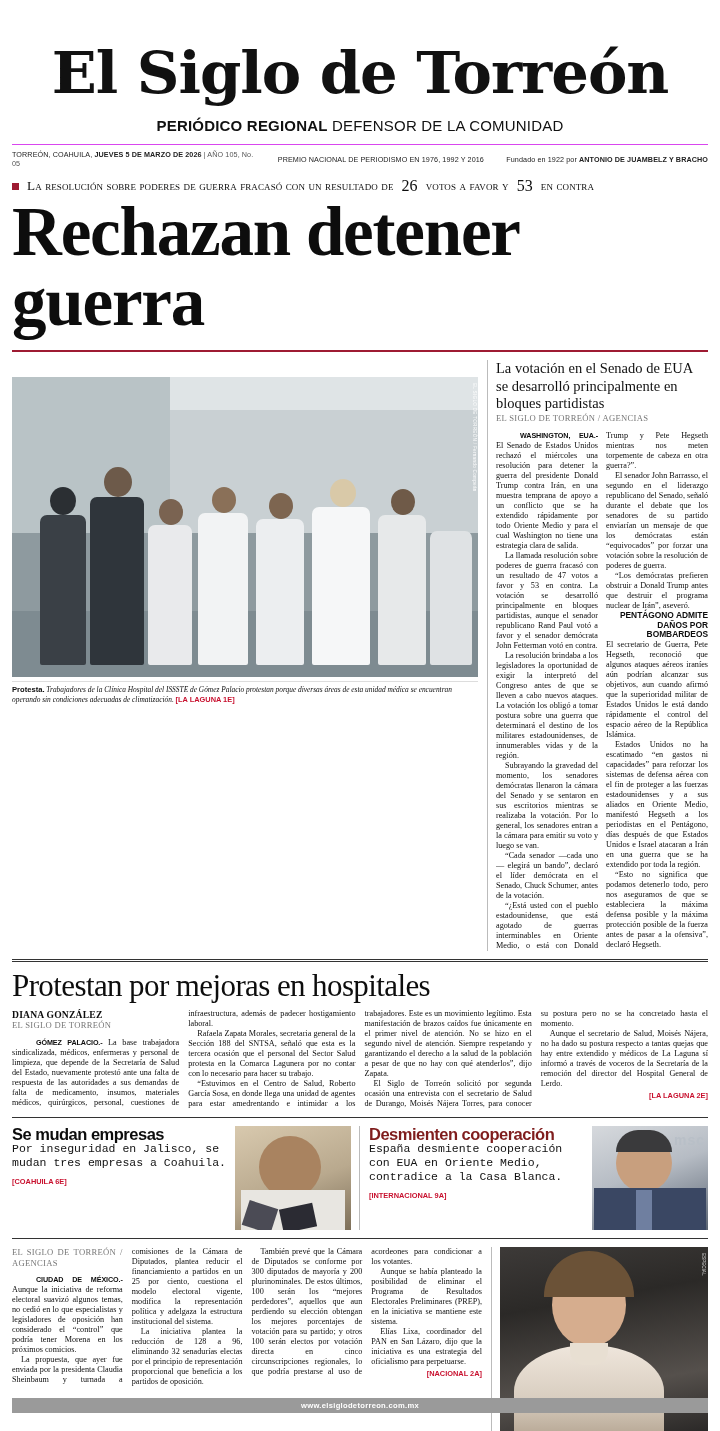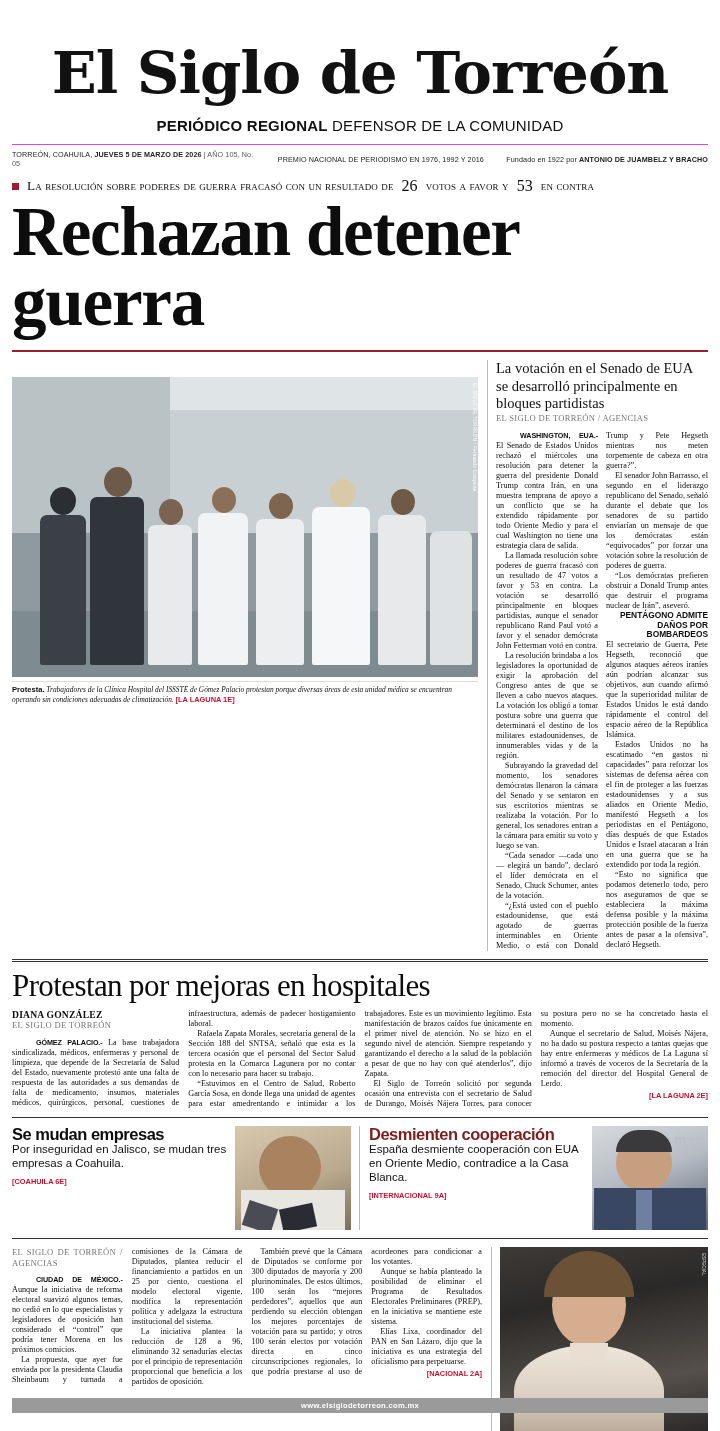--- a/index.html
+++ b/index.html
@@ -142,21 +142,21 @@
   .teasers { display:flex; gap:0; align-items:stretch; }
   .teaser { flex:1 1 0; display:flex; gap:7px; padding-right:8px; }
   .teaser + .teaser { border-left:1px solid #bbb; padding-left:9px; padding-right:0; }
   .teaser-txt { flex:1 1 auto; min-width:0; }
   .teaser-kick {
     font-family:"Liberation Sans", sans-serif; font-weight:bold;
     font-size:16.5px; line-height:1.0; letter-spacing:-0.5px; 
   }
   .teaser-kick.red { color:#7f1d1d; }
   .teaser-sum {
-    font-family:Liberation Sans, sans-serif; font-size:11.5px; line-height:1.22; color:#111;
+    font-family:Liberation Mono, monospace; font-size:11.5px; line-height:1.22; color:#111;
   }
   .teaser-ref { text-align:left; margin-top:0; }
   .teaser-img { flex:0 0 116px; height:104px; overflow:hidden; position:relative; }
   .tp1 { background:linear-gradient(160deg,#d8c9ae 0%,#b9a98e 55%,#7d6f59 100%); }
   .tp2 { background:linear-gradient(160deg,#d6d9dd 0%,#b6bcc4 45%,#5a6472 100%); }
   .msc { position:absolute; right:3px; top:6px; color:#b8bfc7; font-family:"Liberation Sans",sans-serif; font-size:14px; font-weight:bold; letter-spacing:1px;}
 
   
   .third-headline {
     font-family:"Liberation Serif", serif;
@@ -252,21 +252,21 @@
         <b>Protesta.</b><i> Trabajadores de la Clínica Hospital del ISSSTE de Gómez Palacio protestan porque diversas áreas de esta unidad médica se encuentran operando sin condiciones adecuadas de climatización.</i> <span class="ref">[LA LAGUNA 1E]</span>
       </div>
     </div>
 
     <div class="lead-right">
       <div class="deck">La votación en el Senado de EUA se desarrolló principalmente en bloques partidistas</div>
       <div class="byline-src">EL SIGLO DE TORREÓN / AGENCIAS</div>
       <div class="cols2 body-text">
         <p class="first"><span class="dateline">WASHINGTON, EUA.-</span><span> El Senado de Estados Unidos rechazó el miércoles una resolución para detener la guerra del presidente Donald Trump contra Irán, en una muestra temprana de apoyo a un conflicto que se ha extendido rápidamente por todo Oriente Medio y para el cual Washington no tiene una estrategia clara de salida.</span></p>
         <p>La llamada resolución sobre poderes de guerra fracasó con un resultado de 47 votos a favor y 53 en contra. La votación se desarrolló principalmente en bloques partidistas, aunque el senador republicano Rand Paul votó a favor y el senador demócrata John Fetterman votó en contra.</p>
-        <p>La resolución brindaba a los legisladores la oportunidad de exigir la aprobación del Congreso antes de que se lleven a cabo nuevos ataques. La votación los obligó a tomar postura sobre una guerra que determinará el destino de los militares estadounidenses, de innumerables vidas y de la región.</p>
+        <p>La resolución brindaba a los legisladores la oportunidad de exigir la interpretó del Congreso antes de que se lleven a cabo nuevos ataques. La votación los obligó a tomar postura sobre una guerra que determinará el destino de los militares estadounidenses, de innumerables vidas y de la región.</p>
         <p>Subrayando la gravedad del momento, los senadores demócratas llenaron la cámara del Senado y se sentaron en sus escritorios mientras se realizaba la votación. Por lo general, los senadores entran a la cámara para emitir su voto y luego se van.</p>
         <p>“Cada senador —cada uno— elegirá un bando”, declaró el líder demócrata en el Senado, Chuck Schumer, antes de la votación.</p>
         <p>“¿Está usted con el pueblo estadounidense, que está agotado de guerras interminables en Oriente Medio, o está con Donald Trump y Pete Hegseth mientras nos meten torpemente de cabeza en otra guerra?”.</p>
         <p>El senador John Barrasso, el segundo en el liderazgo republicano del Senado, señaló durante el debate que los senadores de su partido enviarían un mensaje de que los demócratas están “equivocados” por forzar una votación sobre la resolución de poderes de guerra.</p>
         <p>“Los demócratas prefieren obstruir a Donald Trump antes que destruir el programa nuclear de Irán”, aseveró.</p>
         <p class="subhead">PENTÁGONO ADMITE DAÑOS POR BOMBARDEOS</p>
         <p class="first">El secretario de Guerra, Pete Hegseth, reconoció que algunos ataques aéreos iraníes aún podrían alcanzar sus objetivos, aun cuando afirmó que la superioridad militar de Estados Unidos le está dando rápidamente el control del espacio aéreo de la República Islámica.</p>
         <p>Estados Unidos no ha escatimado “en gastos ni capacidades” para reforzar los sistemas de defensa aérea con el fin de proteger a las fuerzas estadounidenses y a sus aliados en Oriente Medio, manifestó Hegseth a los periodistas en el Pentágono, días después de que Estados Unidos e Israel atacaran a Irán en una guerra que se ha extendido por toda la región.</p>
         <p>“Esto no significa que podamos detenerlo todo, pero nos aseguramos de que se estableciera la máxima defensa posible y la máxima protección posible de la fuerza antes de pasar a la ofensiva”, declaró Hegseth.</p>
       </div>
@@ -276,21 +276,21 @@
   <hr class="rule-double">
 
   <div class="sec-headline">Protestan por mejoras en hospitales</div>
   <div class="cols4 body-text">
     <p class="byline-name first">DIANA GONZÁLEZ</p>
     <p class="byline-src first" style="margin-bottom:6px;">EL SIGLO DE TORREÓN</p>
     <p class="first"><span class="dateline">GÓMEZ PALACIO.-</span><span> La base trabajadora sindicalizada, médicos, enfermeras y personal de limpieza, que depende de la Secretaría de Salud del Estado, nuevamente protestó ante una falta de respuesta de las autoridades a sus demandas de falta de medicamento, insumos, materiales médicos, quirúrgicos, personal, cuestiones de infraestructura, además de padecer hostigamiento laboral.</span></p>
     <p>Rafaela Zapata Morales, secretaria general de la Sección 188 del SNTSA, señaló que esta es la tercera ocasión que el personal del Sector Salud protesta en la Comarca Lagunera por no contar con lo necesario para hacer su trabajo.</p>
     <p>“Estuvimos en el Centro de Salud, Roberto García Sosa, en donde llega una unidad de agentes para estar amedrentando e intimidar a los trabajadores. Este es un movimiento legítimo. Esta manifestación de brazos caídos fue únicamente en el primer nivel de atención. No se hizo en el segundo nivel de atención. Siempre respetando y garantizando el derecho a la salud de la población a pesar de que no hay con qué atenderlos”, dijo Zapata.</p>
     <p>El Siglo de Torreón solicitó por segunda ocasión una entrevista con el secretario de Salud de Durango, Moisés Nájera Torres, para conocer su postura pero no se ha concretado hasta el momento.</p>
-    <p>Aunque el secretario de Salud, Moisés Nájera, no ha dado su postura respecto a tantas quejas que hay entre enfermeras y médicos de La Laguna sí informó a través de voceros de la Secretaría de la remoción del director del Hospital General de Lerdo.</p>
+    <p>Aunque el secretario de Salud, Moisés Nájera, no ha dado su postura respecto a tantas quejas que hay entre extendido y médicos de La Laguna sí informó a través de voceros de la Secretaría de la remoción del director del Hospital General de Lerdo.</p>
     <p style="text-align:right;text-indent:0;margin-top:2px;"><span class="ref">[LA LAGUNA 2E]</span></p>
   </div>
 
   <hr class="rule-dark">
 
   <div class="teasers">
     <div class="teaser">
       <div class="teaser-txt">
         <div class="teaser-kick">Se mudan empresas</div>
         <div class="teaser-sum">Por inseguridad en Jalisco, se mudan tres empresas a Coahuila.</div>

